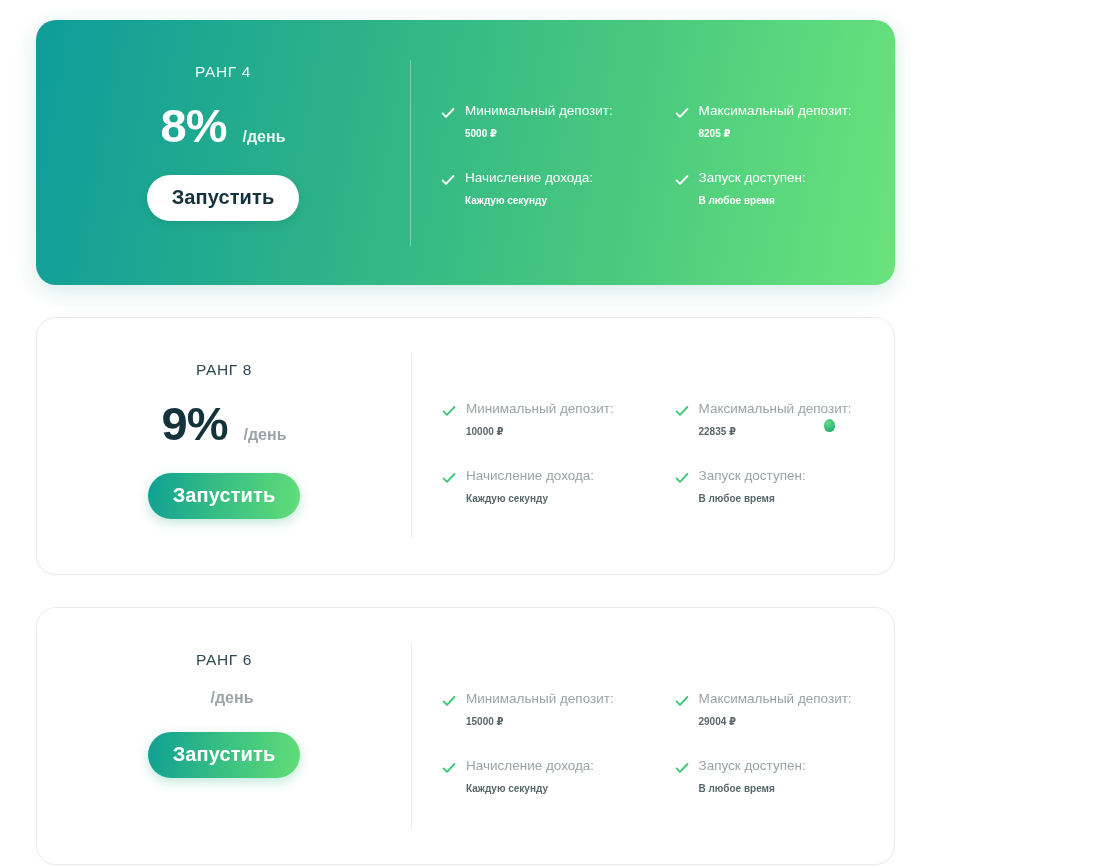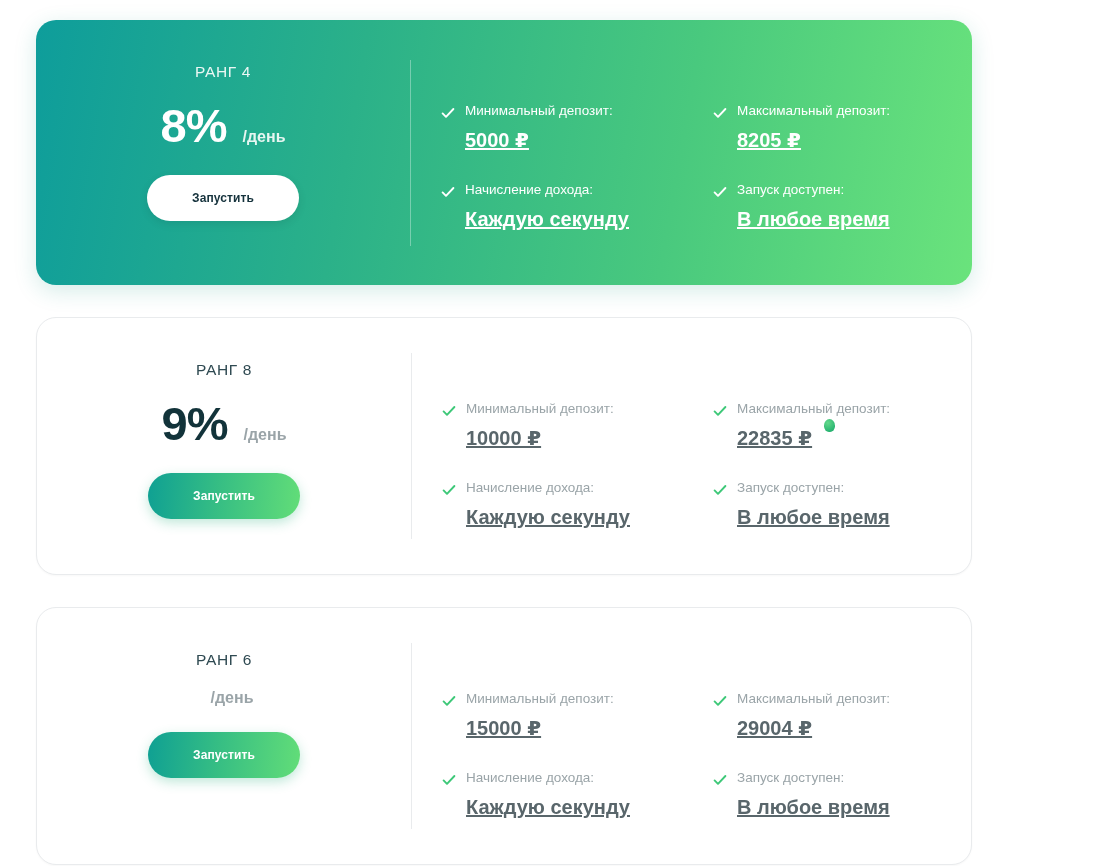--- a/index.html
+++ b/index.html
@@ -16,21 +16,21 @@
   .page {
     position: relative;
     width: 1099px;
     height: 866px;
     padding: 20px 15px 0 36px;
   }
 
   
   .card {
     position: relative;
-    width: 936px;
+    width: 859px;
     display: flex;
     align-items: stretch;
     border-radius: 20px;
     margin-bottom: 32px;
   }
 
   .card.active {
     height: 265px;
     background: linear-gradient(100deg, #0e9d9b 0%, #2bb189 34%, #49c97e 68%, #6ae37c 100%);
     border: none;
@@ -90,21 +90,21 @@
   }
   .active .rate-unit { color: #e6f6f1; }
   .plain  .rate-unit { color: #9aa4a8; }
 
   .launch-btn {
     width: 152px;
     height: 46px;
     border: none;
     border-radius: 26px;
     font-family: inherit;
-    font-size: 12px;
+    font-size: 20px;
     font-weight: 700;
     cursor: pointer;
     display: flex;
     align-items: center;
     justify-content: center;
     letter-spacing: 0.1px;
   }
   .active .launch-btn {
     background: #ffffff;
     color: #15323c;
@@ -155,25 +155,24 @@
     font-size: 13.5px;
     font-weight: 400;
     line-height: 1.2;
     margin-bottom: 9px;
     white-space: nowrap;
   }
   .active .feature-title { color: #ffffff; }
   .plain  .feature-title { color: #9aa4a8; }
 
   .feature-value {
-    font-size: 20px;
+    font-size: 10px;
     font-weight: 700;
     line-height: 1.2;
     white-space: nowrap;
-    text-decoration: underline;
   }
   .active .feature-value { color: #ffffff; }
   .plain  .feature-value { color: #59666b; }
 
   
   .cursor-dot {
     position: absolute;
     left: 824px;
     top: 419px;
     width: 11px;

